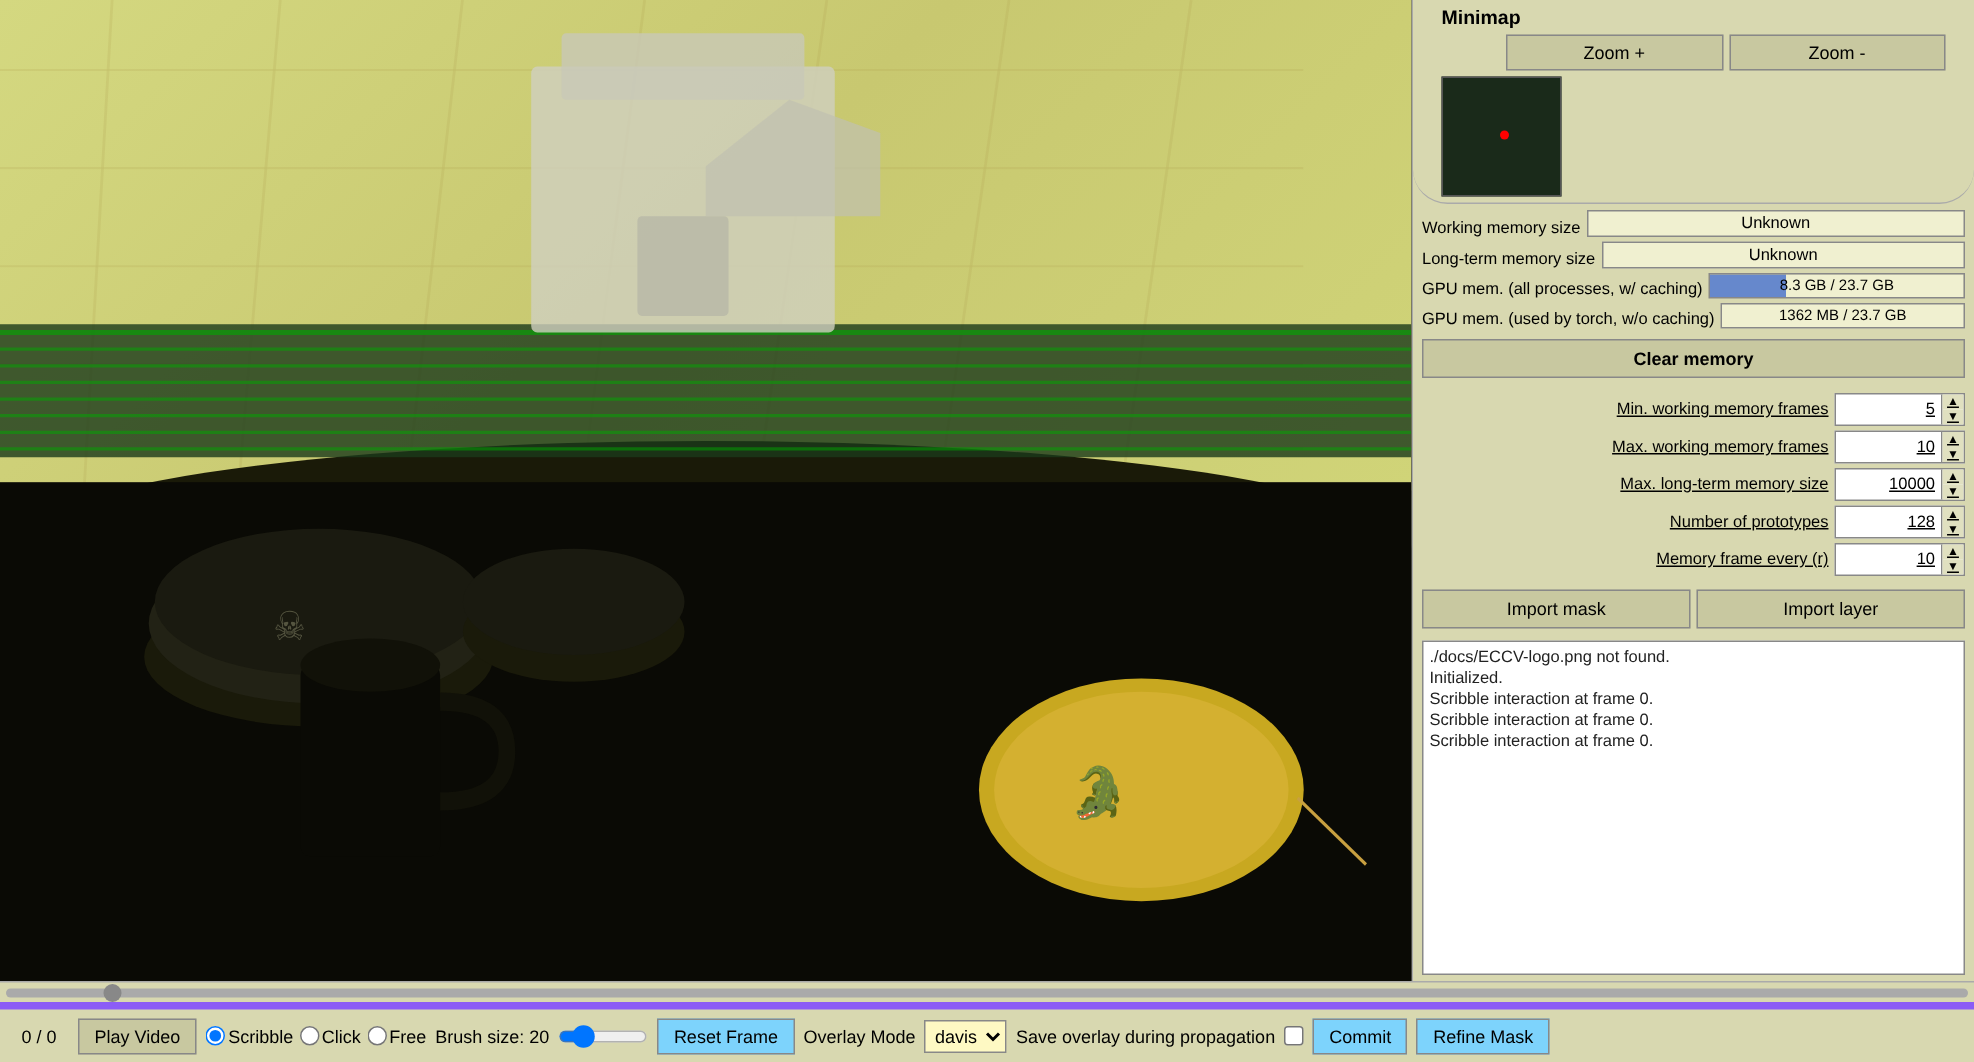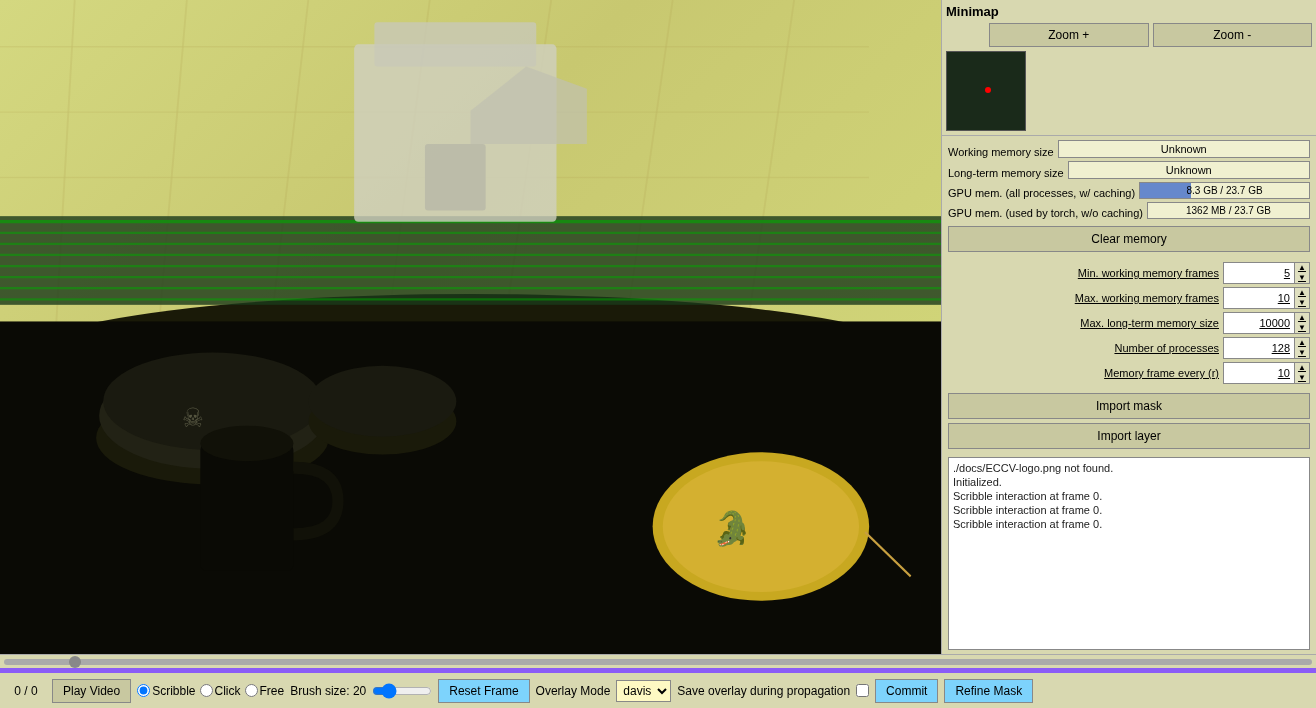--- a/index.html
+++ b/index.html
@@ -26,22 +26,23 @@
     }
     .right-panel {
       width: 375px;
       background: #d8d8b0;
       display: flex;
       flex-direction: column;
       border-left: 1px solid #aaa;
       overflow-y: auto;
     }
     .minimap-section {
-      padding: 4px 4px;
+      padding: 4px 19px;
       border-bottom: 1px solid #aaa;
+      border-radius: 23px;
     }
     .minimap-title {
       font-weight: bold;
       font-size: 13px;
       margin-bottom: 4px;
     }
     .zoom-buttons {
       display: flex;
       gap: 4px;
       margin-bottom: 4px;
@@ -104,20 +105,21 @@
       font-size: 10px;
     }
     .clear-memory-btn {
       width: 100%;
       padding: 5px;
       background: #c8c8a0;
       border: 1px solid #888;
       cursor: pointer;
       font-size: 12px;
       margin: 4px 0;
+      font-weight: bold;
     }
     .param-section {
       padding: 2px 6px;
     }
     .param-row {
       display: flex;
       align-items: center;
       margin-bottom: 3px;
       gap: 4px;
       text-decoration: underline;
@@ -157,21 +159,20 @@
       display: flex;
       align-items: center;
       justify-content: center;
       padding: 0;
       line-height: 1;
     }
     .import-row {
       display: flex;
       gap: 4px;
       padding: 4px 6px;
-      flex-direction: column;
     }
     .import-btn {
       flex: 1;
       padding: 5px;
       background: #c8c8a0;
       border: 1px solid #888;
       cursor: pointer;
       font-size: 12px;
       text-align: center;
     }
@@ -455,21 +456,21 @@
         <span class="param-label">Max. long-term memory size</span>
         <div class="param-input-wrap">
           <input class="param-input" type="text" value="10000" style="">
           <div class="param-spinner">
             <button class="spin-btn">▲</button>
             <button class="spin-btn">▼</button>
           </div>
         </div>
       </div>
       <div class="param-row">
-        <span class="param-label">Number of processes</span>
+        <span class="param-label">Number of prototypes</span>
         <div class="param-input-wrap">
           <input class="param-input" type="text" value="128" style="">
           <div class="param-spinner">
             <button class="spin-btn">▲</button>
             <button class="spin-btn">▼</button>
           </div>
         </div>
       </div>
       <div class="param-row">
         <span class="param-label">Memory frame every (r)</span>

